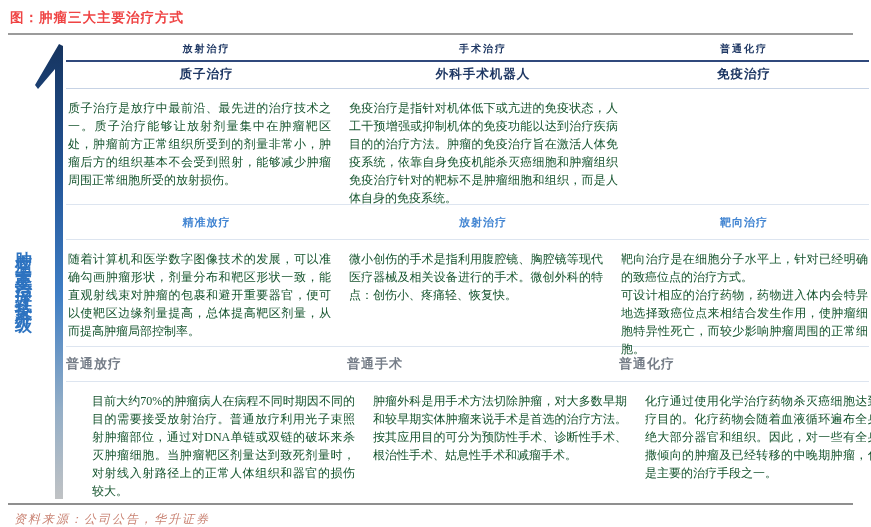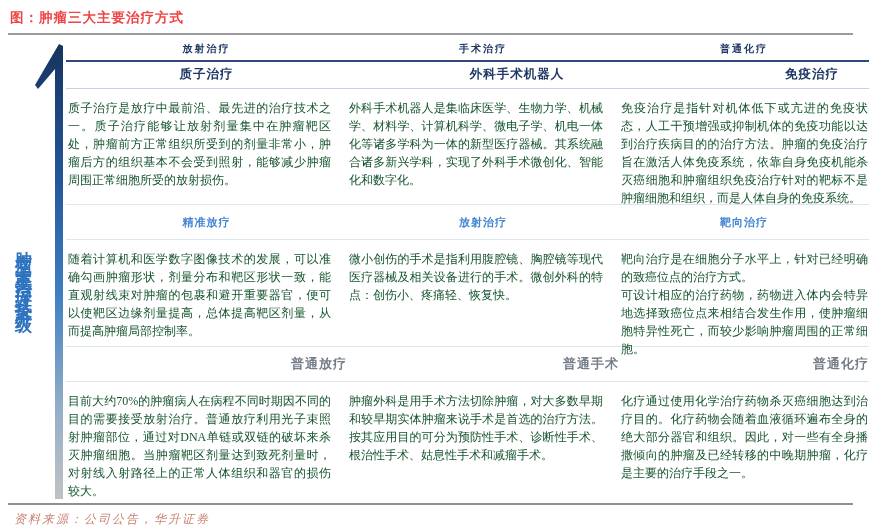--- a/index.html
+++ b/index.html
@@ -31,37 +31,37 @@
     font-size: 17px; font-weight: bold; color: #2d73c0;
     letter-spacing: 5px; line-height: 26px;
   }
   .arrow-wrap { position: absolute; right: 0; top: 4px; width: 36px; height: 458px; }
 
   
   .table { width: 803px; }
   .trow { display: grid; grid-template-columns: 281px 272px 250px; }
   .tier1-row { border-bottom: 2px solid #30497c; padding: 3px 0 4px 0; }
   .tier1-cell { text-align: center; font-size: 10px; font-weight: bold; color: #1f3864; letter-spacing: 2px; }
-  .sub-row { border-bottom: 1px solid #c7d3e5; padding: 4px 0 5px 0; gap: 34px; }
+  .sub-row { border-bottom: 1px solid #c7d3e5; padding: 4px 0 5px 0; }
   .sub-cell { text-align: center; font-size: 12.5px; font-weight: bold; color: #1f3864; letter-spacing: 1px; }
   .body-row { border-bottom: 1px solid #dde5f0; }
-  .body-row.last { border-bottom: none; }
+  .body-row.last { border-bottom: none; margin-left: 24px; }
   .body-cell {
     font-size: 12px; line-height: 18px; text-align: justify;
     padding: 10px 16px 8px 2px; color: #14532d;
     white-space: pre-line;
   }
   .body-cell.c3 { padding-right: 1px; }
   .r1 { height: 116px; }
   .r2 { height: 107px; }
   .r3 { height: 121px; }
   .tier2-row { border-bottom: 1px solid #dde5f0; padding: 10px 0 9px 0; }
   .tier2-cell { text-align: center; font-size: 11px; font-weight: bold; color: #4285d2; letter-spacing: 1px; }
   .tier3-row { border-bottom: 1px solid #dde5f0; padding: 8px 0 8px 0; }
-  .tier3-cell { text-align: right; font-size: 13px; font-weight: bold; color: #757d88; letter-spacing: 1px; }
+  .tier3-cell { text-align: left; font-size: 13px; font-weight: bold; color: #757d88; letter-spacing: 1px; }
 
   
   .bottom-divider { height: 2px; background: #8f8f8f; width: 845px; margin-left: 8px; position: absolute; left: 0; top: 503px; }
   .source {
     position: absolute; left: 14px; top: 511px;
     font-size: 12px; font-style: italic; color: #c98272; letter-spacing: 2px;
   }
 </style>
 </head>
 <body>
@@ -100,21 +100,20 @@
       </div>
 
       <div class="trow sub-row">
         <div class="sub-cell">质子治疗</div>
         <div class="sub-cell">外科手术机器人</div>
         <div class="sub-cell">免疫治疗</div>
       </div>
 
       <div class="trow body-row r1">
         <div class="body-cell">质子治疗是放疗中最前沿、最先进的治疗技术之一。质子治疗能够让放射剂量集中在肿瘤靶区处，肿瘤前方正常组织所受到的剂量非常小，肿瘤后方的组织基本不会受到照射，能够减少肿瘤周围正常细胞所受的放射损伤。</div>
-        <div class="body-cell">外科手术机器人是集临床医学、生物力学、机械学、材料学、计算机科学、微电子学、机电一体化等诸多学科为一体的新型医疗器械。其系统融合诸多新兴学科，实现了外科手术微创化、智能化和数字化。</div>
         <div class="body-cell c3">免疫治疗是指针对机体低下或亢进的免疫状态，人工干预增强或抑制机体的免疫功能以达到治疗疾病目的的治疗方法。肿瘤的免疫治疗旨在激活人体免疫系统，依靠自身免疫机能杀灭癌细胞和肿瘤组织免疫治疗针对的靶标不是肿瘤细胞和组织，而是人体自身的免疫系统。</div>
       </div>
 
       <div class="trow tier2-row">
         <div class="tier2-cell">精准放疗</div>
         <div class="tier2-cell">放射治疗</div>
         <div class="tier2-cell">靶向治疗</div>
       </div>
 
       <div class="trow body-row r2">

